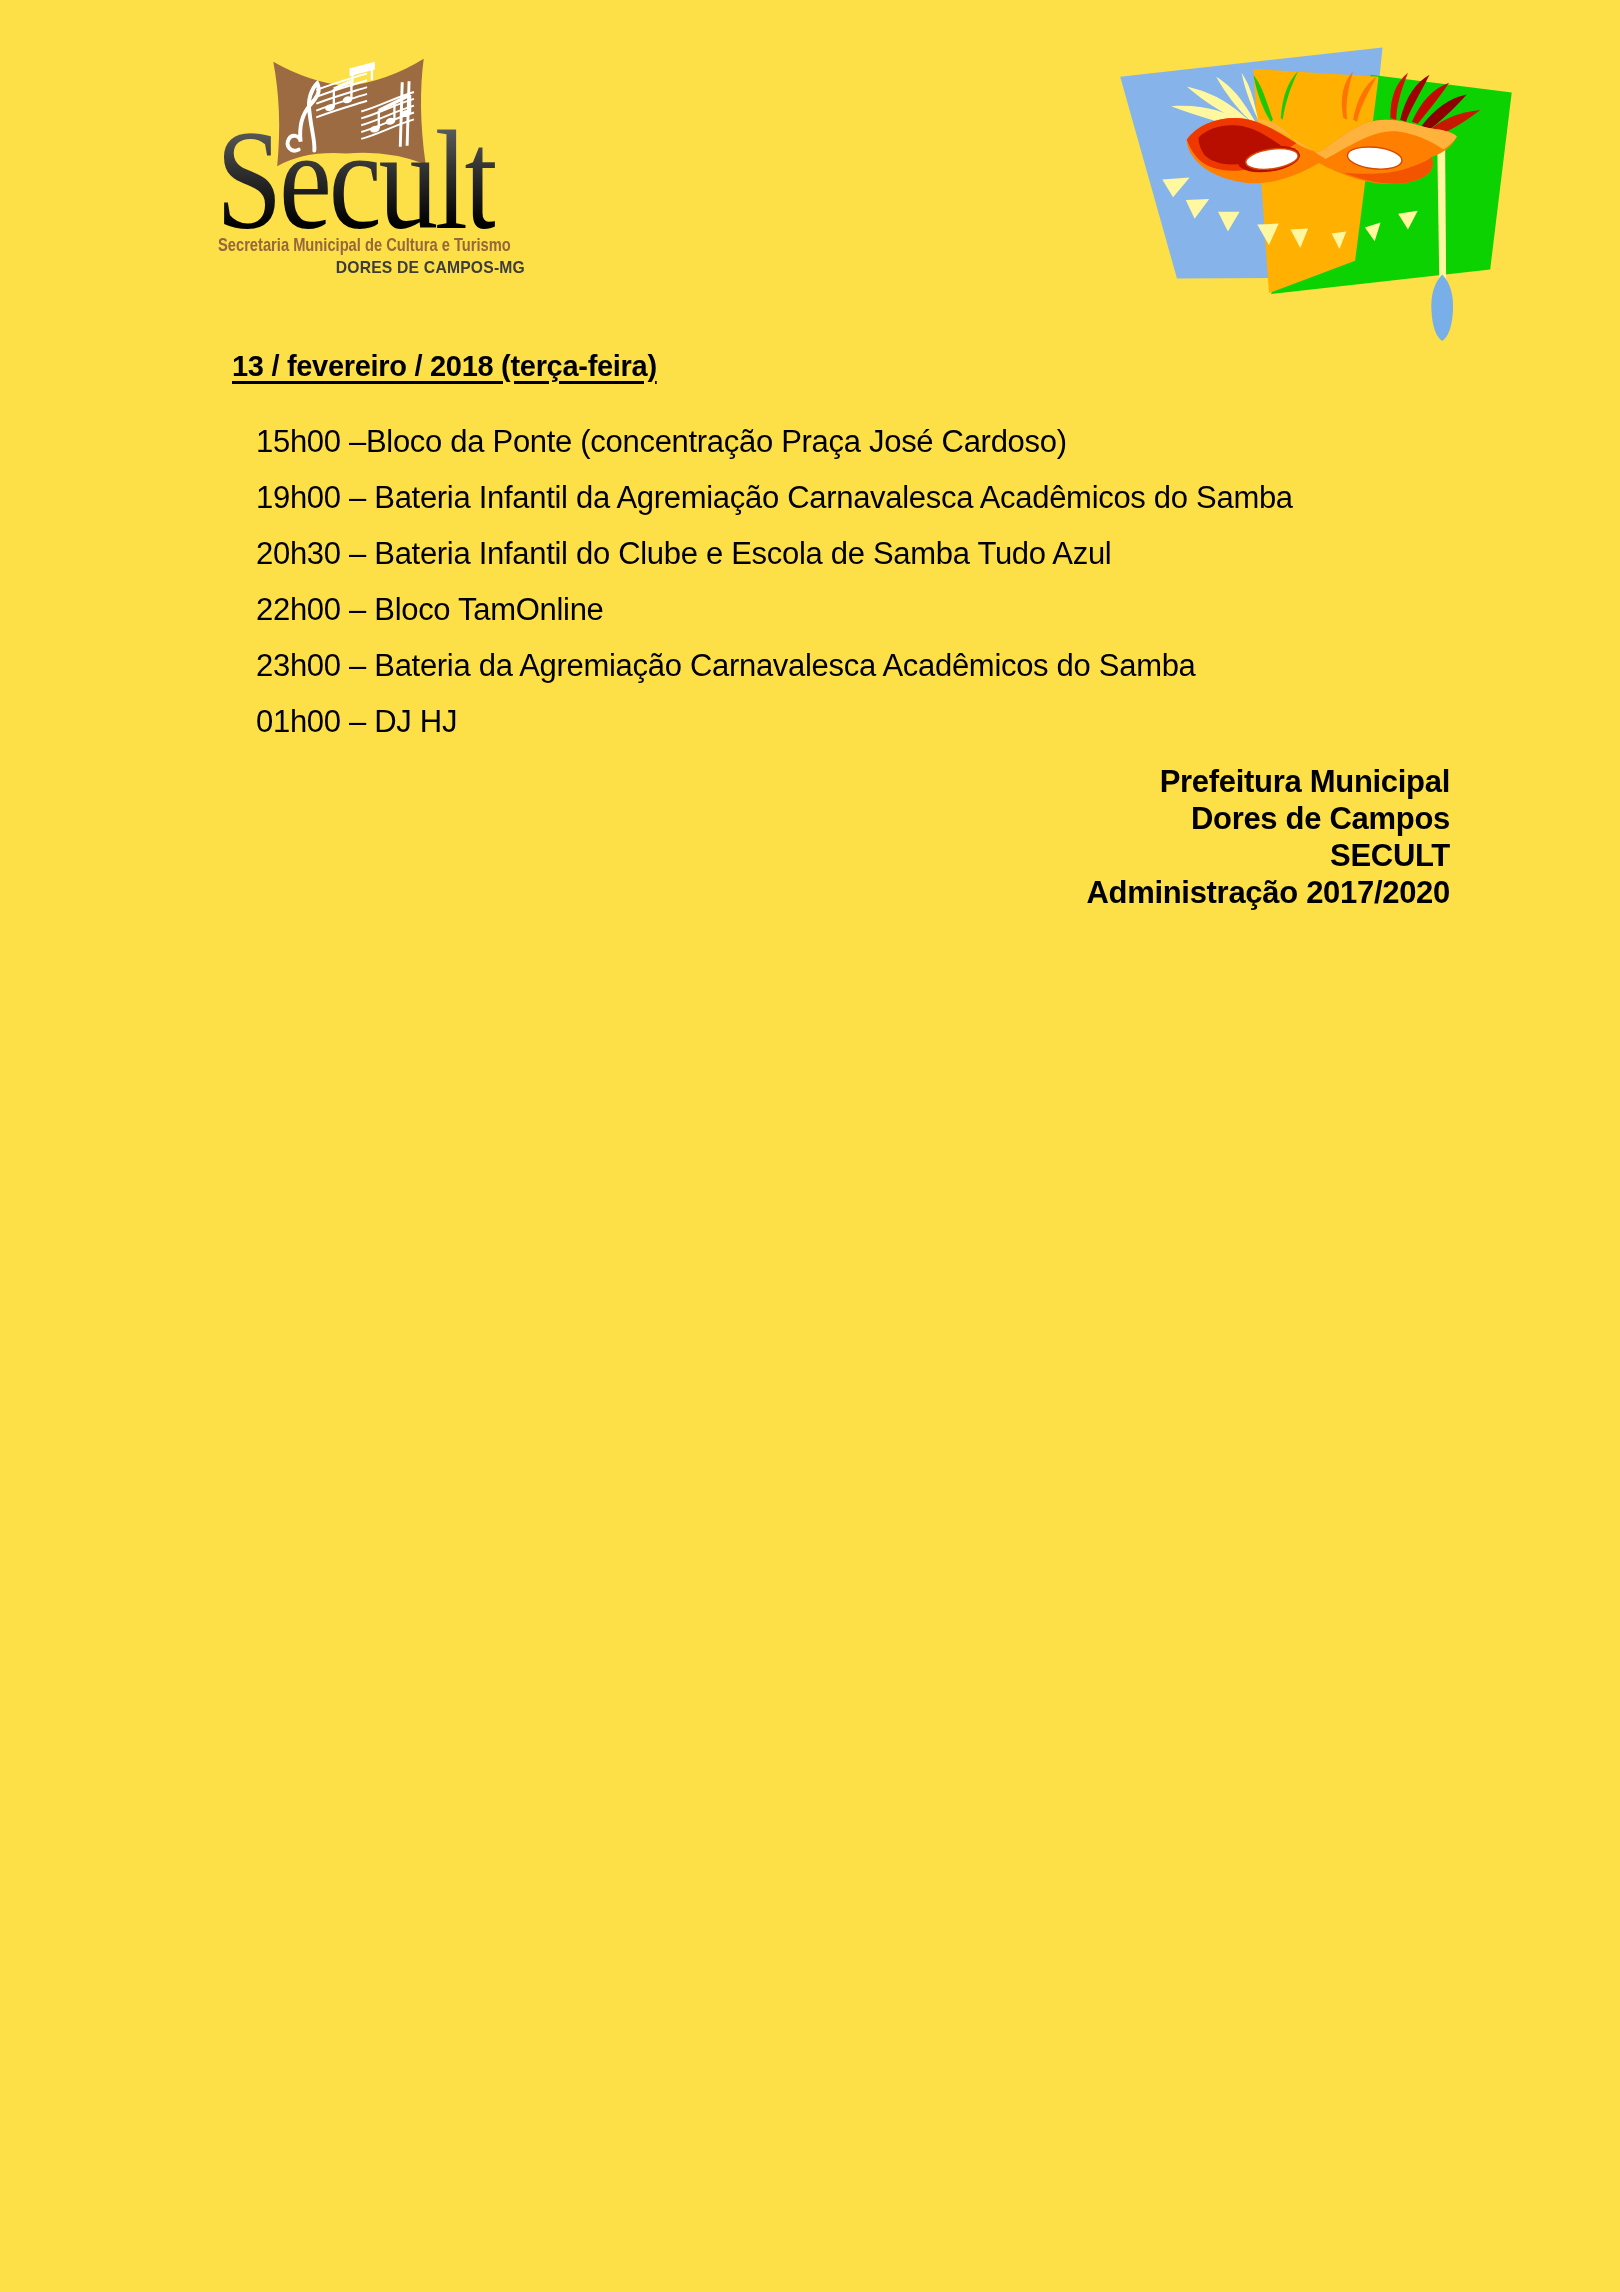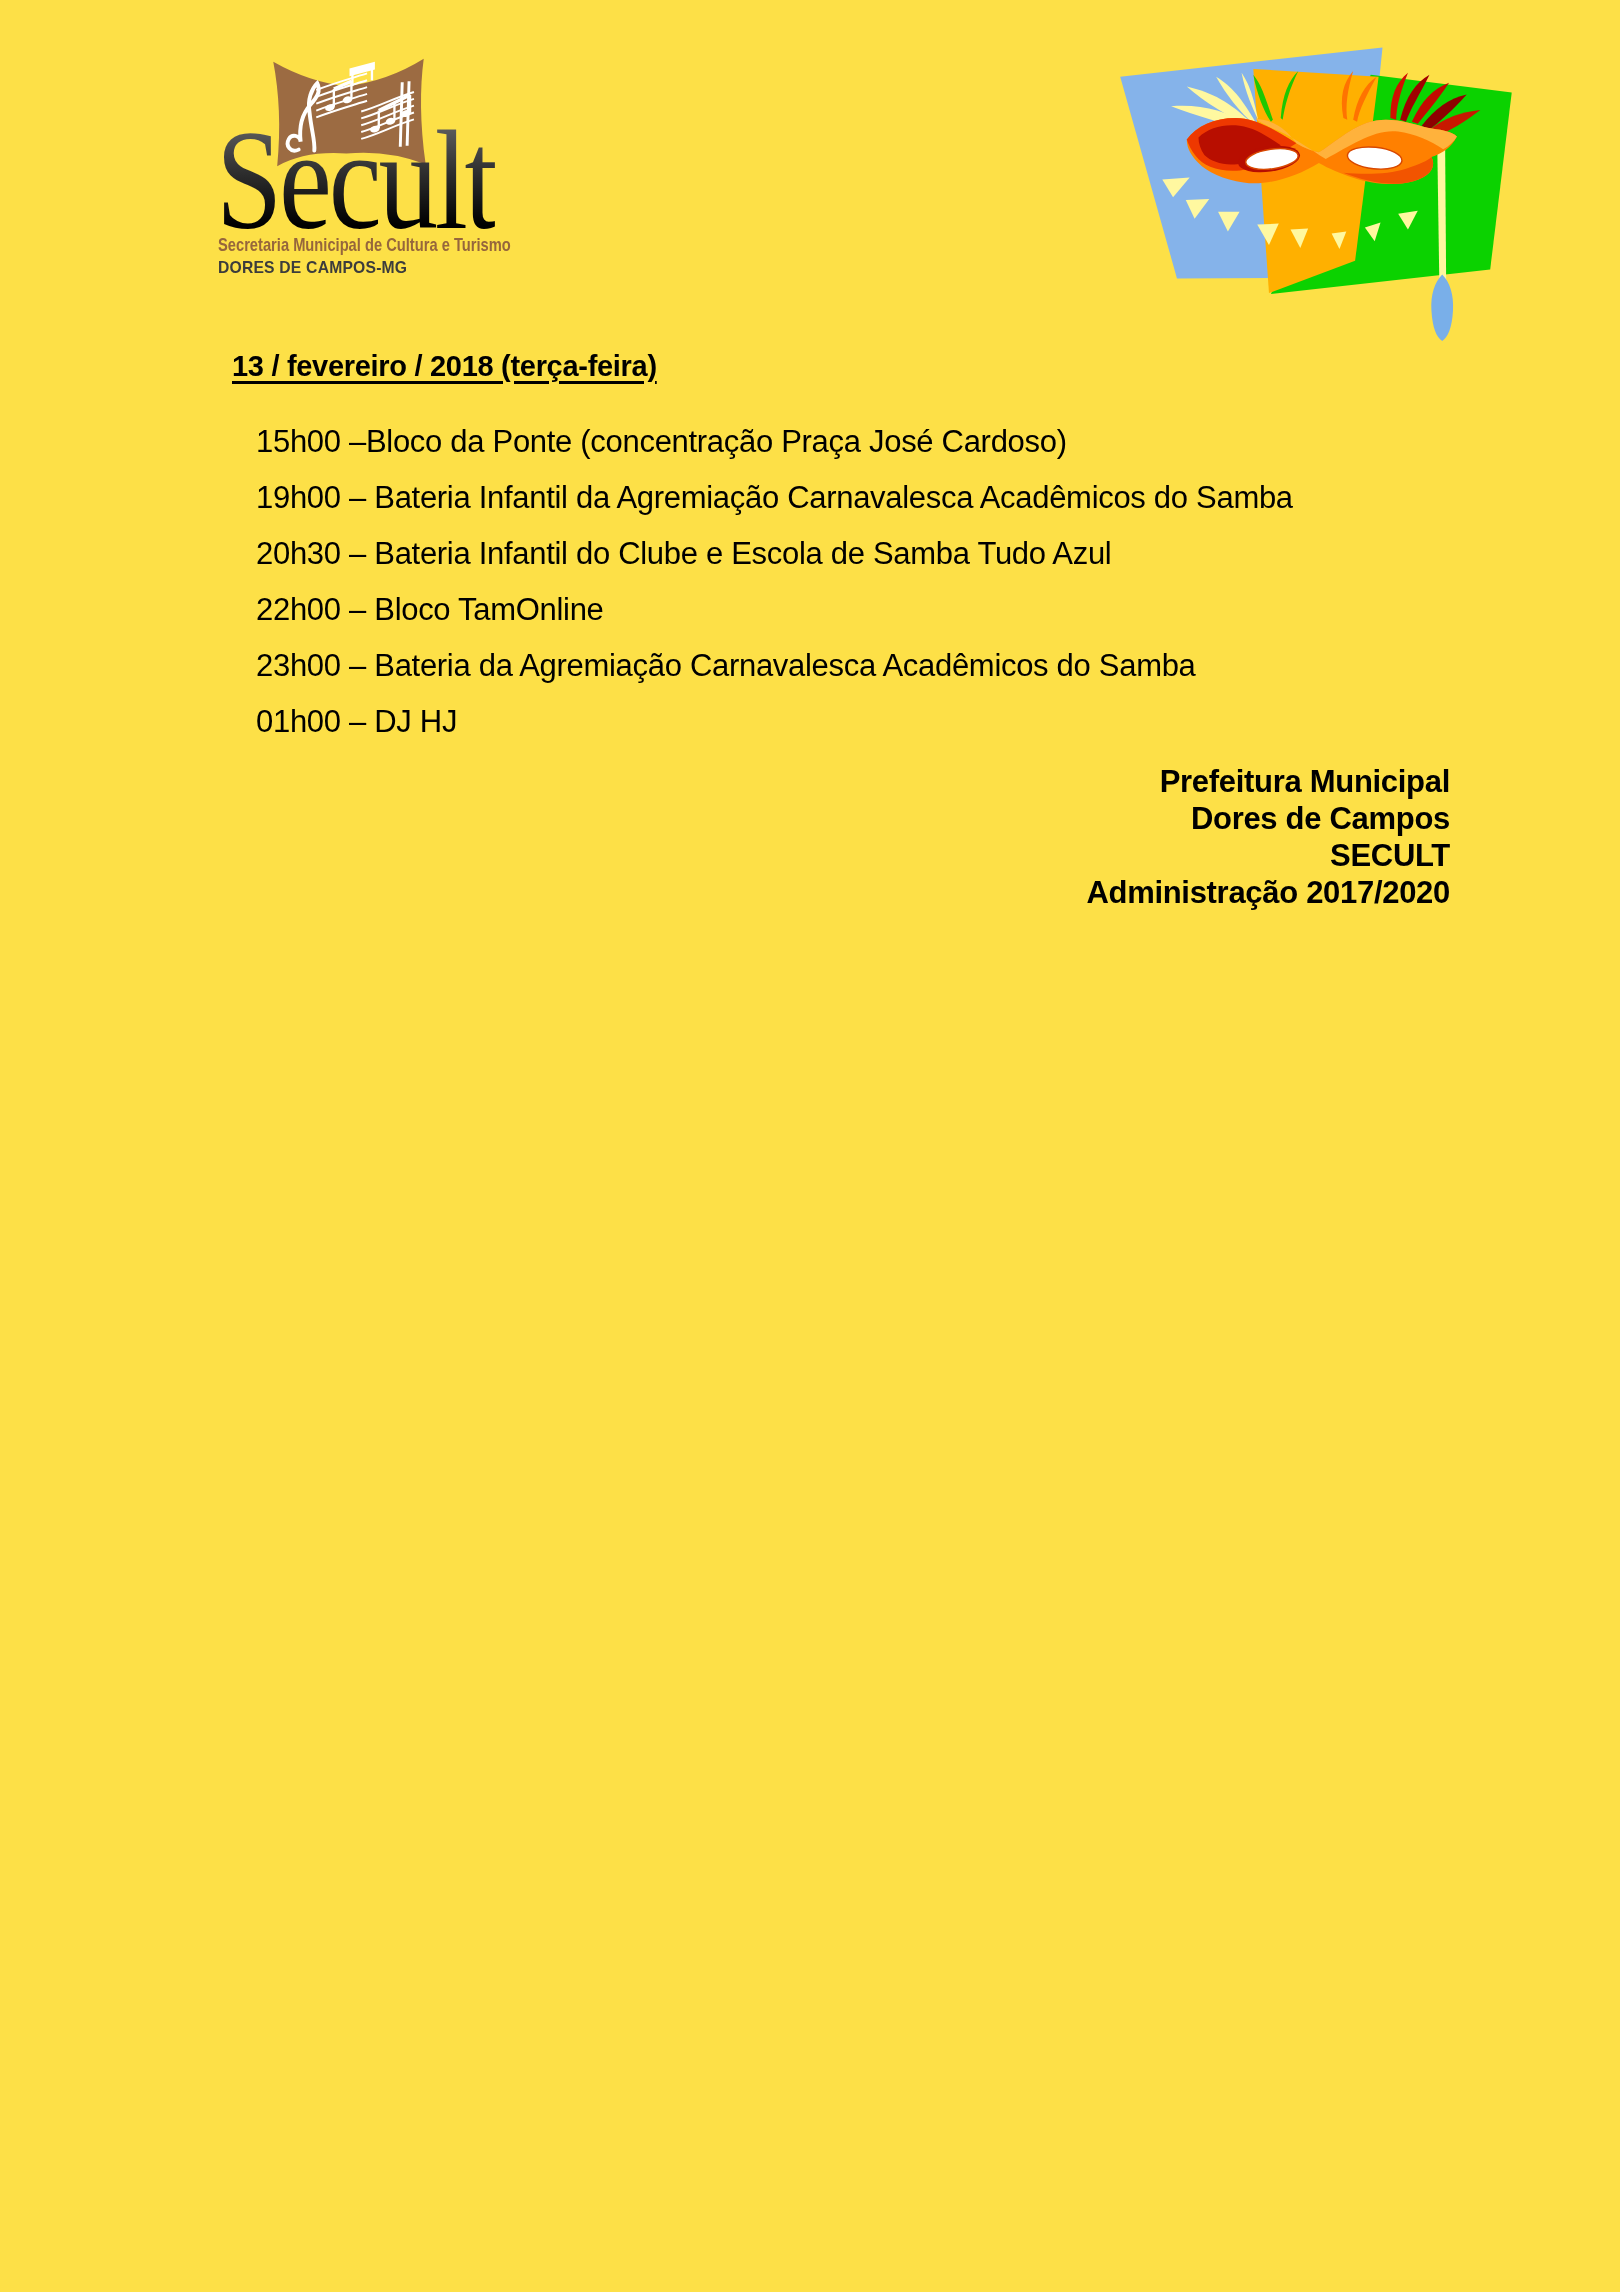--- a/index.html
+++ b/index.html
@@ -24,21 +24,21 @@
     -webkit-background-clip:text; background-clip:text;
     color:transparent; -webkit-text-fill-color:transparent;
     white-space:nowrap;
   }
   .logo-text-block { position:absolute; left:218px; top:234px; width:307px; }
   .logo-subtitle {
     font-size:18.6px; font-weight:bold; color:#96663C;
     white-space:nowrap; transform:scaleX(0.79); transform-origin:left top;
   }
   .logo-city {
-    margin-top:2.9px; text-align:left;
+    margin-top:2.9px; text-align:right;
     font-size:15.7px; font-weight:bold; color:#3c3c3c;
     letter-spacing:0.2px; white-space:nowrap;
   }
 
   
   .doc-title {
     position:absolute; left:588px; top:134px; width:539px;
     text-align:center; font-size:53px; font-weight:bold; letter-spacing:-1px;
     color:#000; white-space:nowrap;
   }

